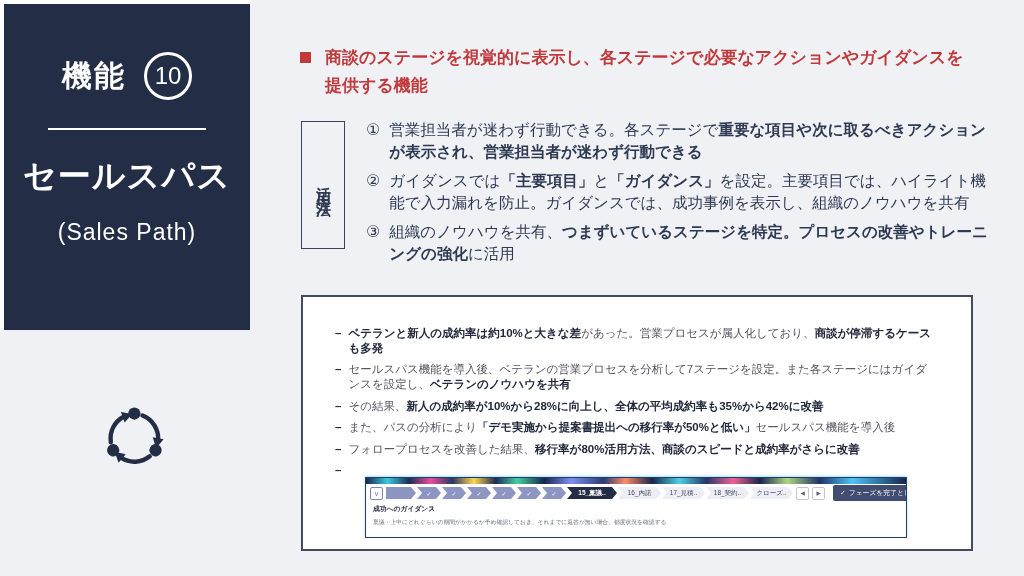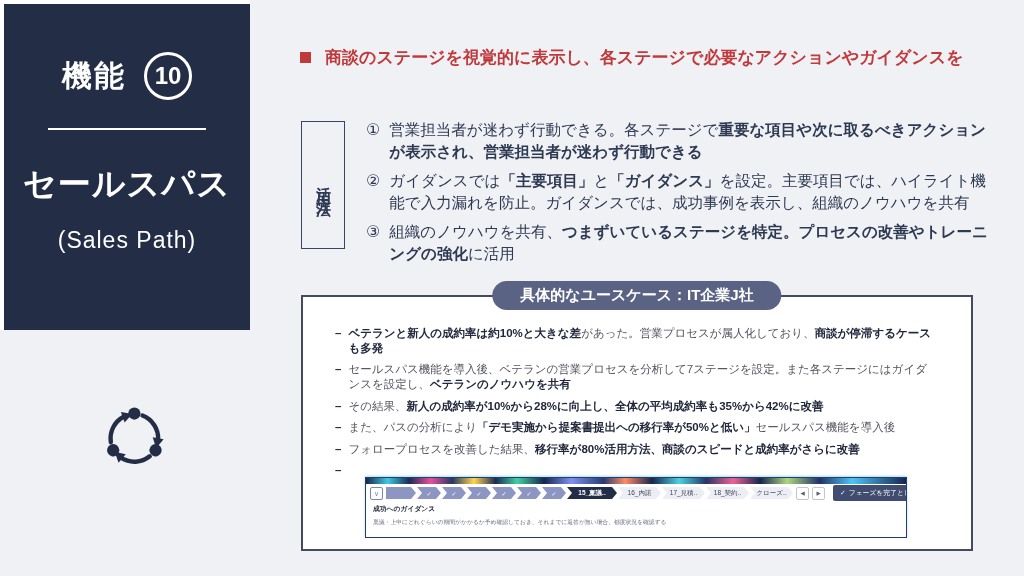--- a/index.html
+++ b/index.html
@@ -16,24 +16,24 @@
     position:absolute;left:4px;top:4px;width:246px;height:326px;
     background:#232d46;color:#fff;
     box-shadow:-4px 0 0 #fff,0 -4px 0 #fff,-4px -4px 0 #fff;
     display:flex;flex-direction:column;align-items:center;
   }
   .feature-row{margin-top:48px;display:flex;align-items:center;gap:18px;}
   .feature-label{font-size:30px;font-weight:bold;letter-spacing:2px;}
   .feature-circle{
     width:42px;height:42px;border:3.5px solid #fff;border-radius:50%;
     display:flex;align-items:center;justify-content:center;
-    font-size:24px;font-weight:bold;
+    font-size:24px;font-weight:normal;
   }
   .side-divider{margin-top:28px;width:158px;border:0;border-top:2px solid #fff;height:0;}
-  .side-title{margin-top:24px;font-size:33px;font-weight:bold;letter-spacing:1px;}
+  .side-title{margin-top:16px;font-size:33px;font-weight:bold;letter-spacing:1px;}
   .side-subtitle{margin-top:20px;font-size:23px;font-weight:400;letter-spacing:1px;}
 
   
   .cycle-icon{position:absolute;left:99px;top:404px;width:68px;height:68px;}
 
   
   .headline{
     position:absolute;left:300px;top:44px;width:704px;
     display:flex;gap:14px;
     color:#c0393b;font-weight:bold;font-size:17px;line-height:1.65;
@@ -143,20 +143,21 @@
     </g>
     <use href="#cyc" transform="rotate(120 52 50)"></use>
     <use href="#cyc" transform="rotate(240 52 50)"></use>
   </g>
 </svg>
 
 <div class="headline">
   <span class="sq"></span>
   <div>
     <div>商談のステージを視覚的に表示し、各ステージで必要なアクションやガイダンスを</div>
+    <div>提供する機能</div>
   </div>
 </div>
 
 <div class="usage-label-box">活用方法</div>
 
 <div class="usage-items">
   <div class="usage-item">
     <span class="num">①</span>
     <div class="txt"><span>営業担当者が迷わず行動できる。各ステージで</span><span class="b">重要な項目や次に取るべきアクションが表示され、営業担当者が迷わず行動できる</span></div>
   </div>
@@ -164,21 +165,20 @@
     <span class="num">②</span>
     <div class="txt"><span>ガイダンスでは</span><span class="b">「主要項目」</span><span>と</span><span class="b">「ガイダンス」</span><span>を設定。主要項目では、ハイライト機能で入力漏れを防止。ガイダンスでは、成功事例を表示し、組織のノウハウを共有</span></div>
   </div>
   <div class="usage-item">
     <span class="num">③</span>
     <div class="txt"><span>組織のノウハウを共有、</span><span class="b">つまずいているステージを特定。プロセスの改善やトレーニングの強化</span><span>に活用</span></div>
   </div>
 </div>
 
 <div class="usecase-box">
-  <div class="usecase-pill">具体的なユースケース：IT企業J社</div>
 
   <div class="usecase-bullets">
     <div class="uc-bullet">
       <span class="dash">–</span>
       <div><span class="b">ベテランと新人の成約率は約10%と大きな差</span><span>があった。営業プロセスが属人化しており、</span><span class="b">商談が停滞するケースも多発</span></div>
     </div>
     <div class="uc-bullet">
       <span class="dash">–</span>
       <div><span>セールスパス機能を導入後、ベテランの営業プロセスを分析して7ステージを設定。また各ステージにはガイダンスを設定し、</span><span class="b">ベテランのノウハウを共有</span></div>
     </div>

